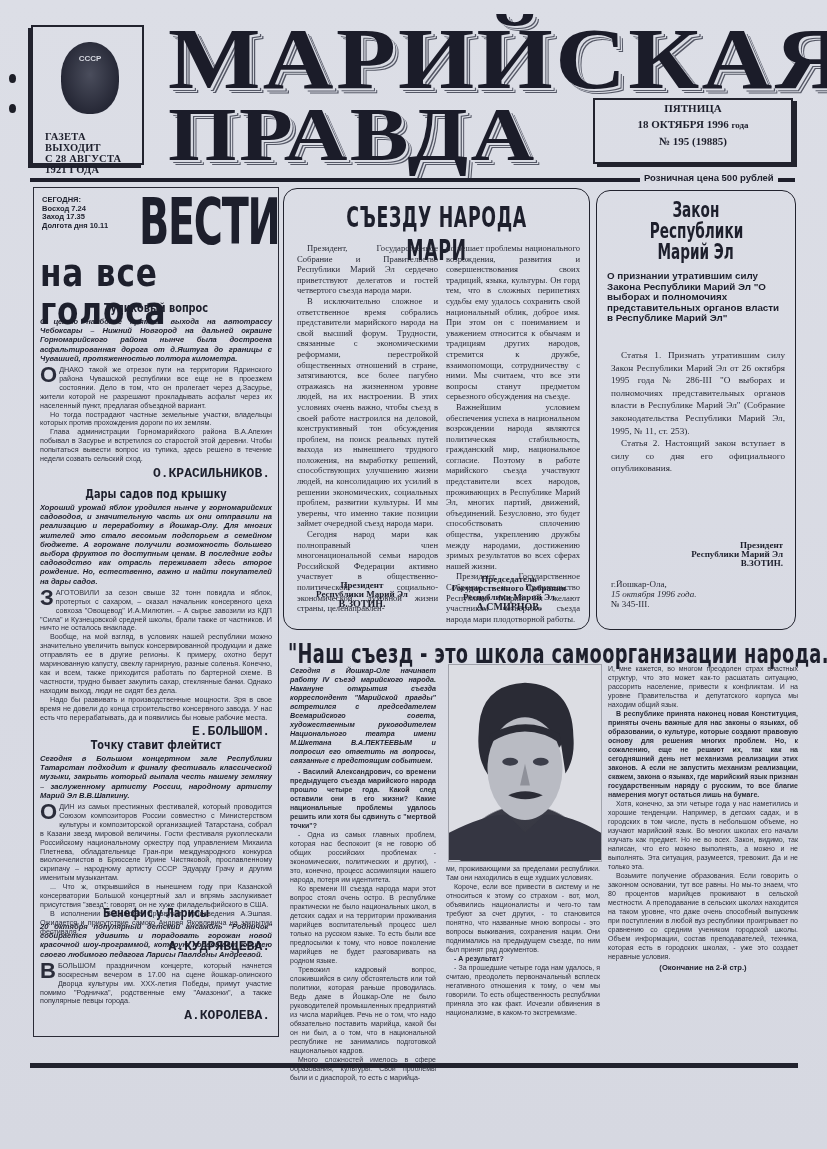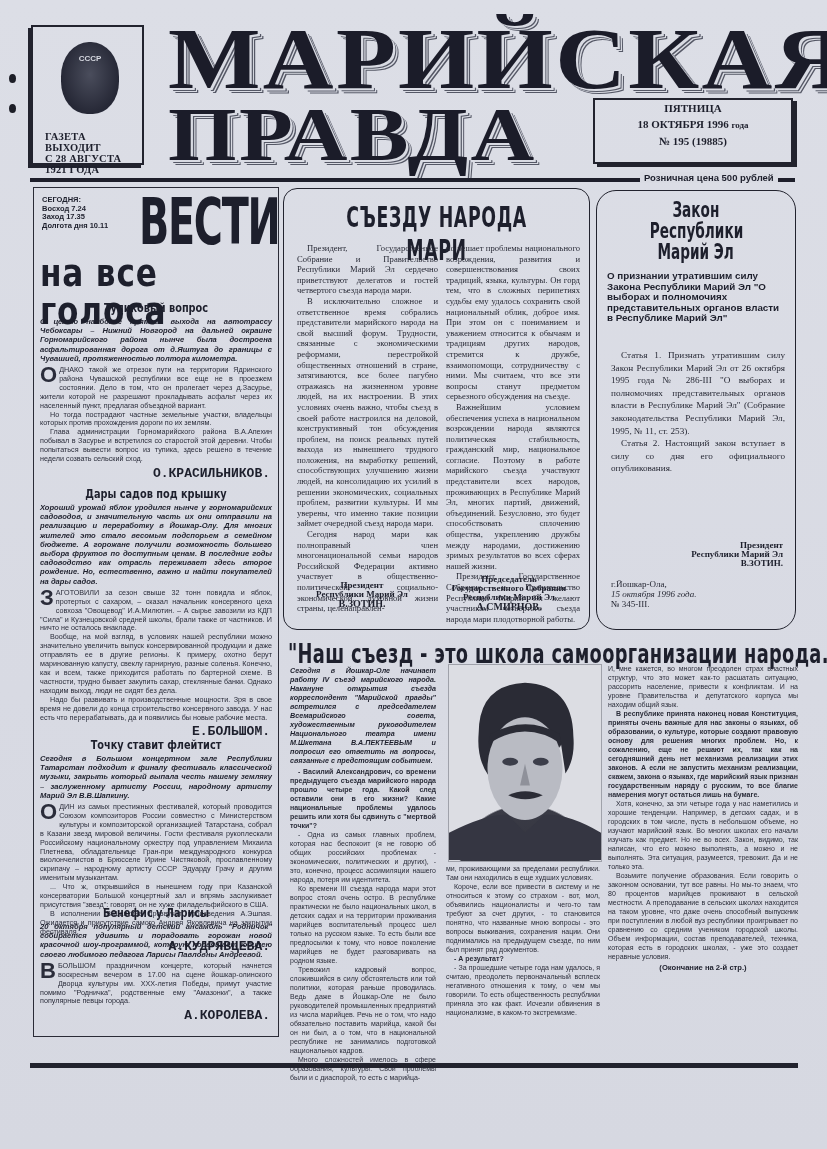--- a/index.html
+++ b/index.html
@@ -85,21 +85,21 @@
   }
   .center-title span { display: inline-block; transform: scaleX(0.62); }
   .serif-body { font-family: "Liberation Serif", serif; font-size: 8.6px; line-height: 10.6px; text-align: justify; color: #272935; }
   .serif-body p { text-indent: 10px; }
   .c-col1 { left: 13px; top: 54px; width: 141px; }
   .c-col2 { left: 162px; top: 54px; width: 134px; }
   .c-sign { font-family: "Liberation Serif", serif; font-size: 9px; line-height: 9px; text-align: center; font-weight: bold; }
   .c-sign .nm { font-size: 10px; }
 
   
-  .right-box { left: 596px; top: 190px; width: 200px; height: 440px; border: 1.8px solid #22232e; border-radius: 20px; }
+  .right-box { left: 596px; top: 190px; width: 200px; height: 440px; border: 1.8px solid #22232e; border-radius: 14px; }
   .zakon-title {
     left: 0; top: 8px; width: 100%; text-align: center;
     font-family: "DejaVu Sans", sans-serif; font-weight: bold; font-size: 22px; line-height: 21px;
   }
   .zakon-title span { display: inline-block; transform: scaleX(0.62); }
   .zakon-sub { left: 10px; top: 80px; width: 180px; font-family: "Liberation Sans", sans-serif; font-weight: bold; font-size: 9.8px; line-height: 10.5px; }
   .zakon-body { left: 14px; top: 158px; width: 174px; font-size: 9.2px; line-height: 12.6px; }
   .zakon-sign { left: 10px; top: 350px; width: 176px; text-align: right; font-size: 9px; line-height: 9px; font-weight: bold; }
   .zakon-place { left: 14px; top: 388px; width: 176px; font-size: 9px; line-height: 10px; }
 

